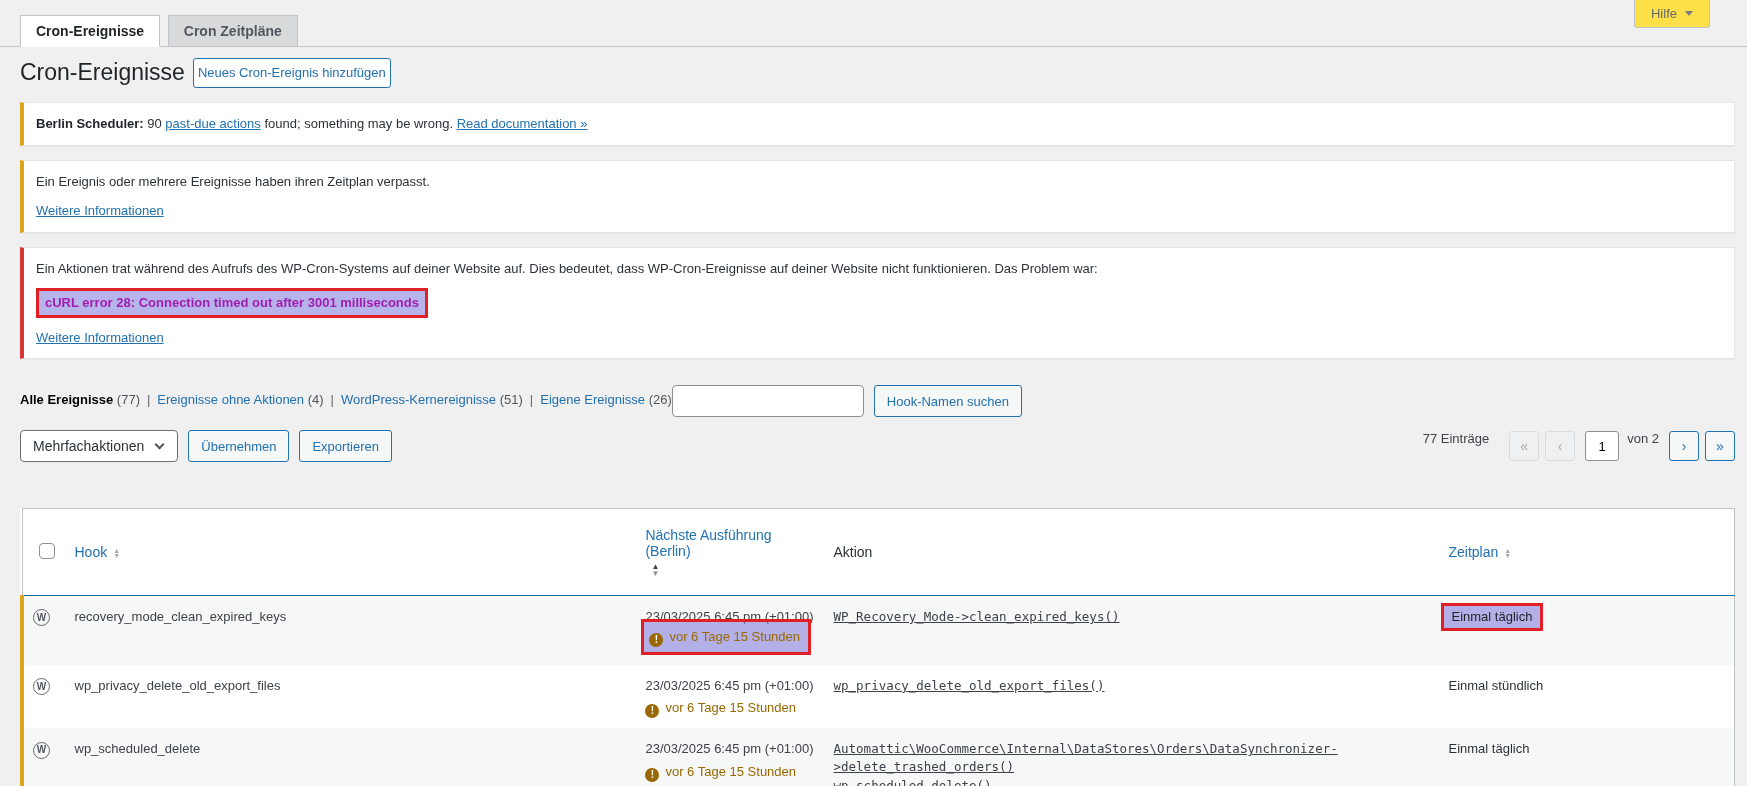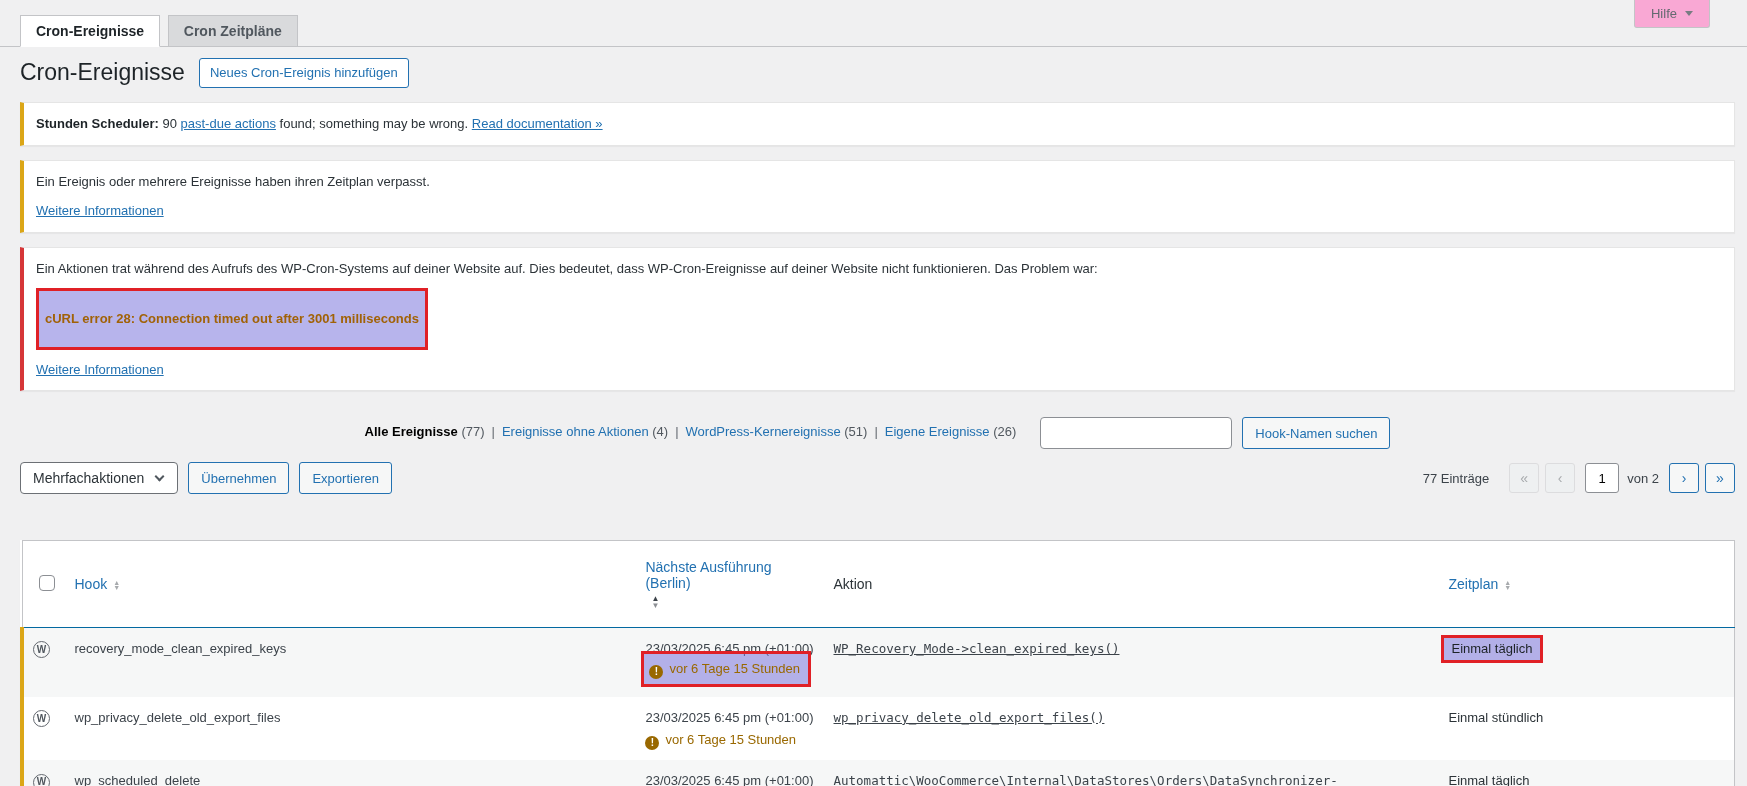--- a/index.html
+++ b/index.html
@@ -6,61 +6,61 @@
   html,body { margin:0; padding:0; }
   body {
     width:1747px; height:786px; overflow:hidden; position:relative;
     background:#f0f0f1; color:#2c3338;
     font-family:"Liberation Sans", sans-serif; font-size:13px;
   }
   a { color:#2271b1; cursor:pointer; }
 
   
   .help-tab{
-    position:absolute; top:0; right:37px; background:#f9a8d4;
+    position:absolute; top:0; right:37px; background:#fde047;
     border:1px solid #c3c4c7; border-top:none; border-radius:0 0 3px 3px;
     padding:6px 16px; color:#646970; font-size:13px; display:flex; align-items:center; gap:8px;
   }
   .caret-down{ width:0;height:0;border-left:4px solid transparent;border-right:4px solid transparent;border-top:5px solid #787c82; }
 
   
   .nav-tabs{ padding:15px 0 0 20px; border-bottom:1px solid #c3c4c7; }
   .nav-tab{
     display:inline-block; padding:7px 15px; margin:0 4px -1px 0;
     border:1px solid #c3c4c7; background:#d9dadc; color:#50575e;
     font-size:14px; font-weight:700; text-decoration:none;
   }
   .nav-tab.active{ background:#fff; color:#1d2327; border-bottom:1px solid #fff; }
 
   .wrap{ padding:0 12px 0 20px; }
 
   .title-row{ margin:11px 0 0; display:flex; align-items:center; }
   .title-row h1{ margin:0; font-size:23px; font-weight:400; color:#1d2327; line-height:1.3; }
   .page-title-action{
-    margin-left:14px; padding:5px 10px; border:1px solid #2271b1; border-radius:3px;
+    margin-left:8px; padding:5px 4px; border:1px solid #2271b1; border-radius:3px;
     background:#fff; color:#2271b1; font-size:13px; text-decoration:none; line-height:1.4;
   }
 
   .notice{
     background:#fff; margin:14px 0; padding:1px 12px;
     border:1px solid #e5e5e5; border-left:4px solid #dba617;
     box-shadow:0 1px 1px rgba(0,0,0,.04);
   }
   .notice.red{ border-left-color:#d63638; }
   .notice p{ margin:10px 0; line-height:1.5; }
   .notice a{ text-decoration:underline; }
   .notice b{ color:#1d2327; }
 
   .curl-highlight{
     display:inline-block; border:3px solid #e02026; background:rgba(124,118,220,0.55);
-    padding:18px 6px; font-weight:700; color:#a16207;
-  }
-
-  
-  .list-controls{ margin-top:26px; display:flex; justify-content:center; align-items:flex-start;gap:24px; }
+    padding:2px 6px; font-weight:700; color:#a21caf;
+  }
+
+  
+  .list-controls{ margin-top:26px; display:flex; justify-content:flex-start; align-items:flex-start; }
   .subsubsub{ padding-top:7px; }
   .subsubsub a{ text-decoration:none; }
   .subsubsub .current .lbl{ color:#000; font-weight:700; }
   .subsubsub .cnt{ color:#50575e; font-weight:400; }
   .subsubsub .sep{ color:#646970; padding:0 7px; }
   .search-box{ display:flex; align-items:center; }
   .search-box input{
     width:192px; height:32px; border:1px solid #8c8f94; border-radius:4px; background:#fff;
     padding:0 8px; font-size:14px; outline:none;
   }
@@ -72,21 +72,21 @@
 
   
   .tablenav{ margin-top:13px; display:flex; justify-content:space-between; align-items:center; }
   .bulk{ display:flex; align-items:flex-end;border-radius:6px; }
   .bulk-select{
     height:32px; padding:0 12px; border:1px solid #6c7075; border-radius:4px; background:#fff;
     color:#2c3338; display:flex; align-items:center; cursor:pointer; font-size:14px;
   }
   .chev{ width:7px;height:7px;border-right:2px solid #50575e;border-bottom:2px solid #50575e;transform:rotate(45deg);display:inline-block;margin:-3px 2px 0 12px; }
   .bulk .btn-secondary{ }
-  .pages{ display:flex; align-items:center; color:#3c434a; }
+  .pages{ display:flex; color:#3c434a; }
   .pages .total{ margin-right:14px; }
   .pg-btn{
     min-width:30px; height:30px; margin-left:6px; border-radius:3px;
     display:inline-flex; align-items:center; justify-content:center;
     border:1px solid #2271b1; background:#f6f7f7; color:#2271b1; font-size:14px; cursor:pointer;
   }
   .pg-btn.disabled{ border-color:#dcdcde; background:#eef0f1; color:#a7aaad; cursor:default; }
   .pg-input{
     width:34px; height:30px; margin:0 8px 0 10px; text-align:center;
     border:1px solid #8c8f94; border-radius:3px; font-size:13px; background:#fff;
@@ -161,21 +161,21 @@
 
 <div class="wrap">
 
   <div class="title-row">
     <h1>Cron-Ereignisse</h1>
     <a class="page-title-action">Neues Cron-Ereignis hinzufügen</a>
   </div>
 
   <div class="notice">
     <p>
-      <b>Stunden Scheduler:</b>
+      <b>Berlin Scheduler:</b>
       <span>90</span>
       <a>past-due actions</a>
       <span>found; something may be wrong.</span>
       <a>Read documentation »</a>
     </p>
   </div>
 
   <div class="notice">
     <p>Ein Ereignis oder mehrere Ereignisse haben ihren Zeitplan verpasst.</p>
     <p><a>Weitere Informationen</a></p>

